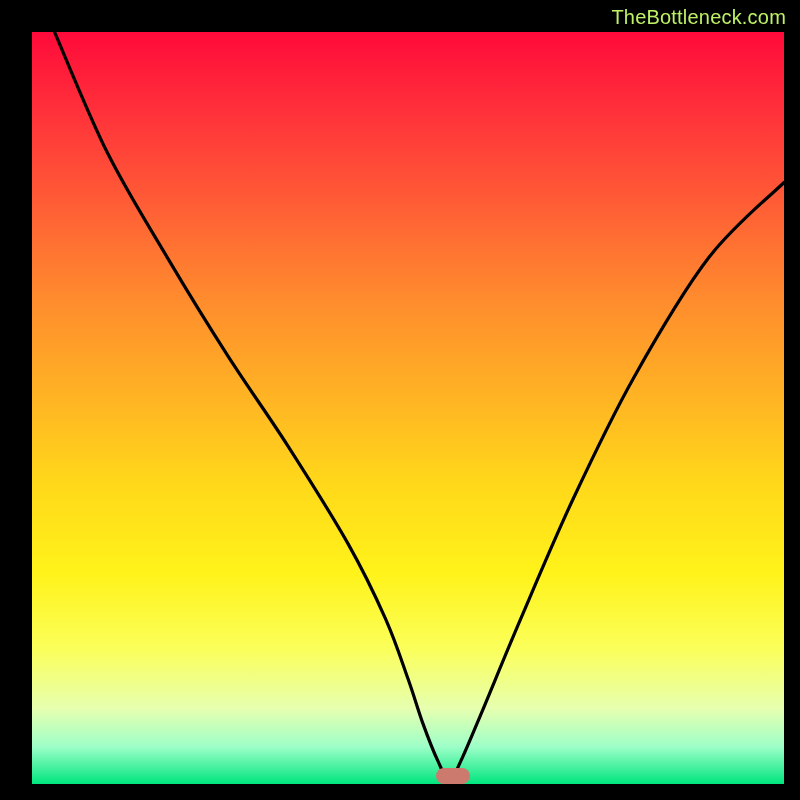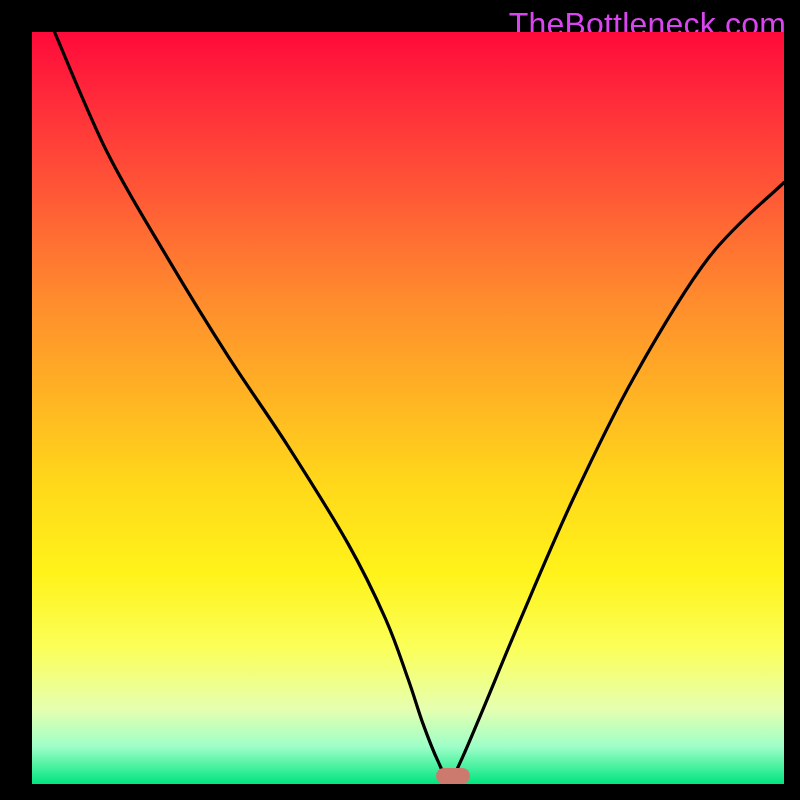--- a/index.html
+++ b/index.html
@@ -35,22 +35,22 @@
       #fbff5a 82%,
       #e6ffb0 90%,
       #9effc8 95%,
       #00e57e 100%
     );
   }
   .watermark {
     position: absolute;
     top: 6px;
     right: 14px;
-    color: #d946ef;
-    font-size: 32px;
+    color: #bef264;
+    font-size: 20px;
     font-weight: 500;
     letter-spacing: 0.2px;
     user-select: none;
   }
   svg.curve {
     position: absolute;
     left: 0;
     top: 0;
     width: 752px;
     height: 752px;

